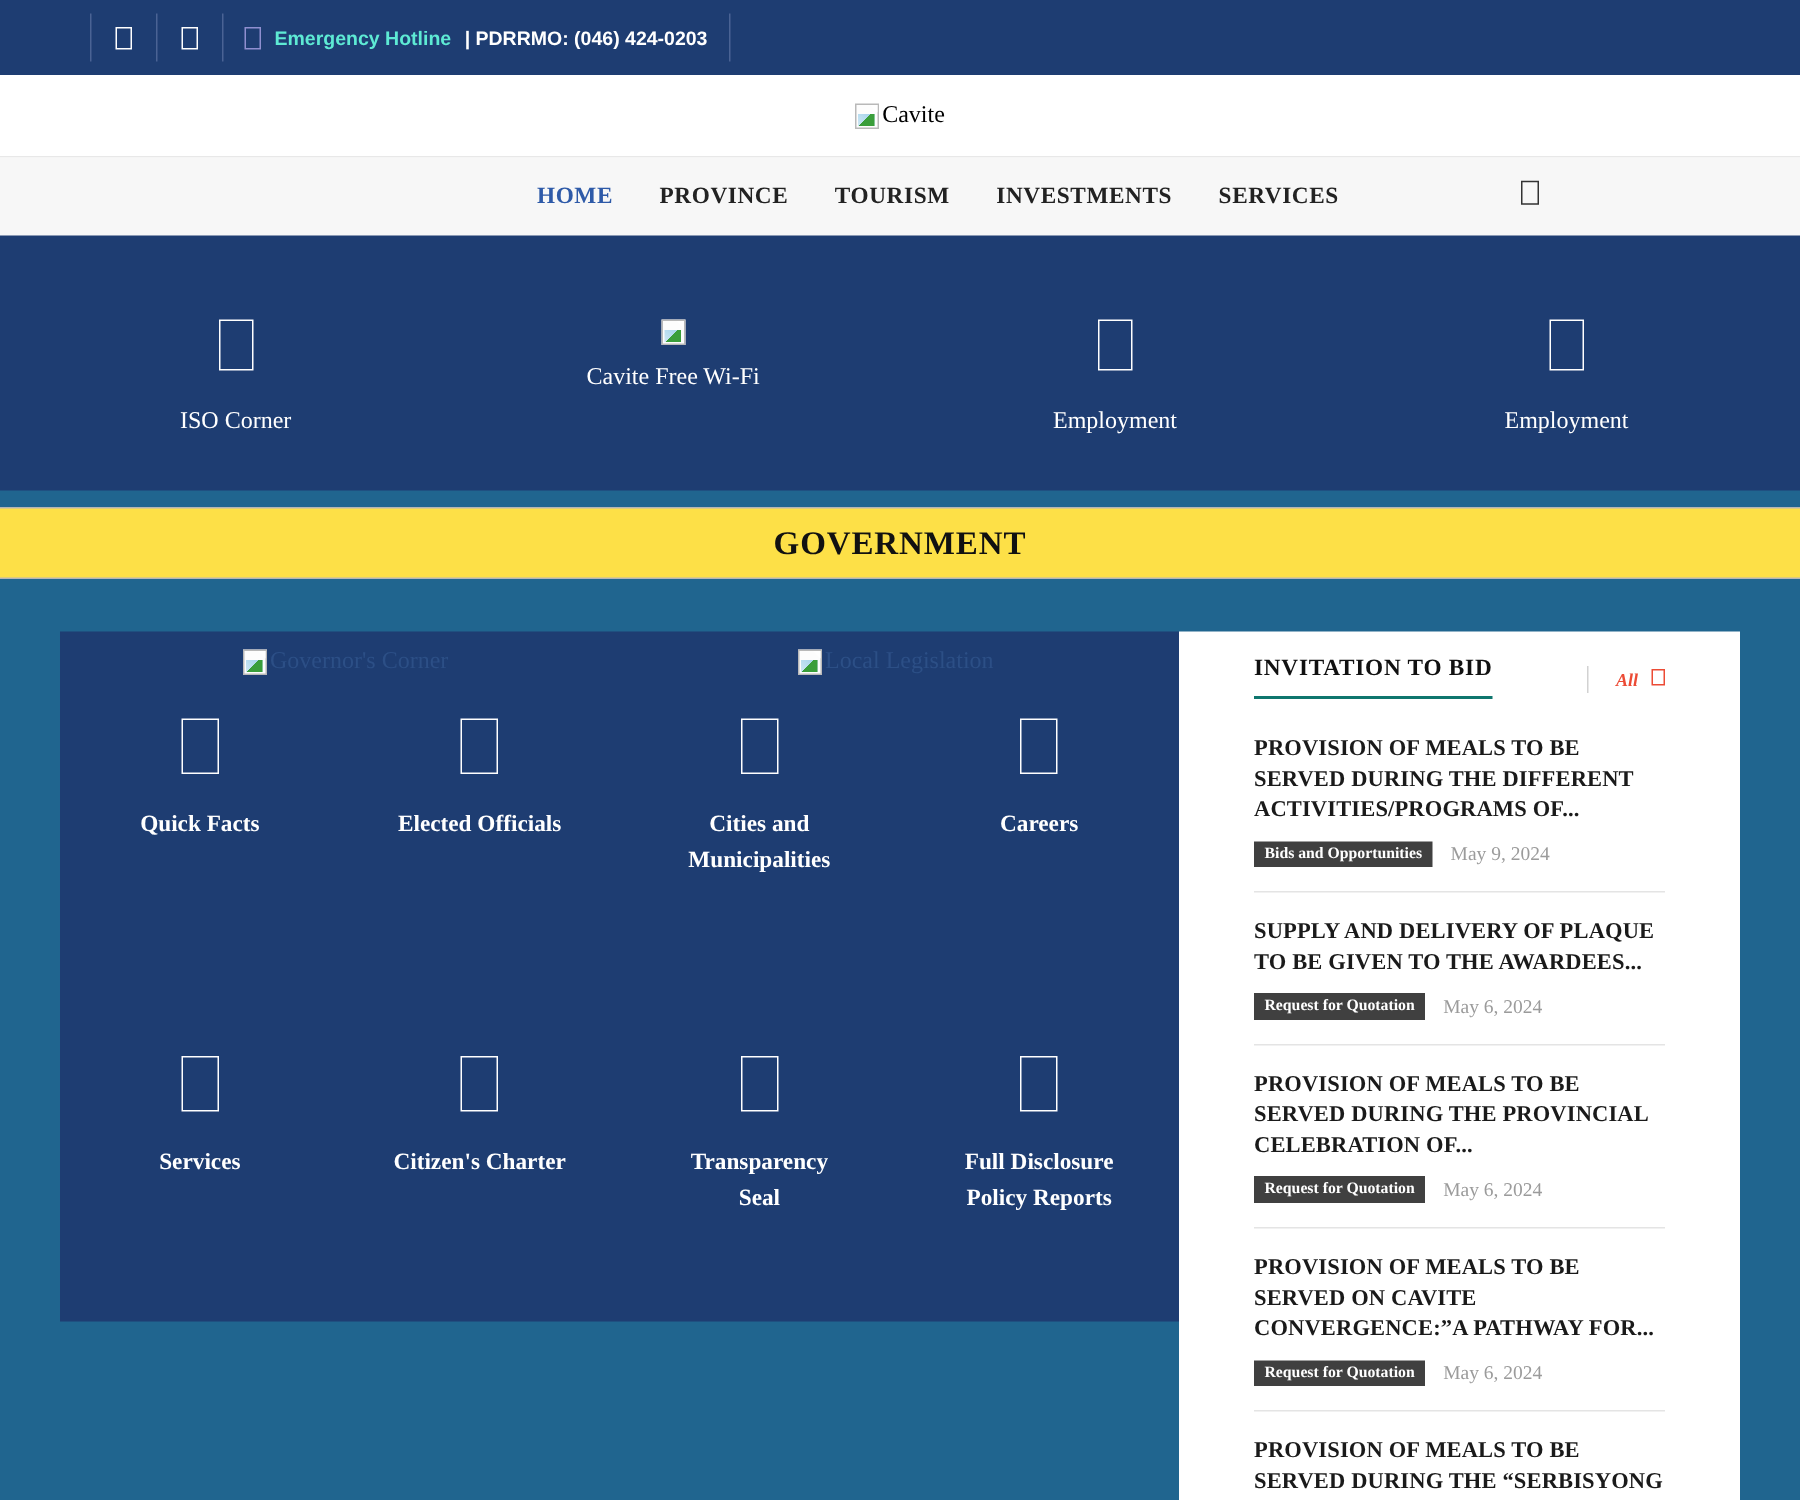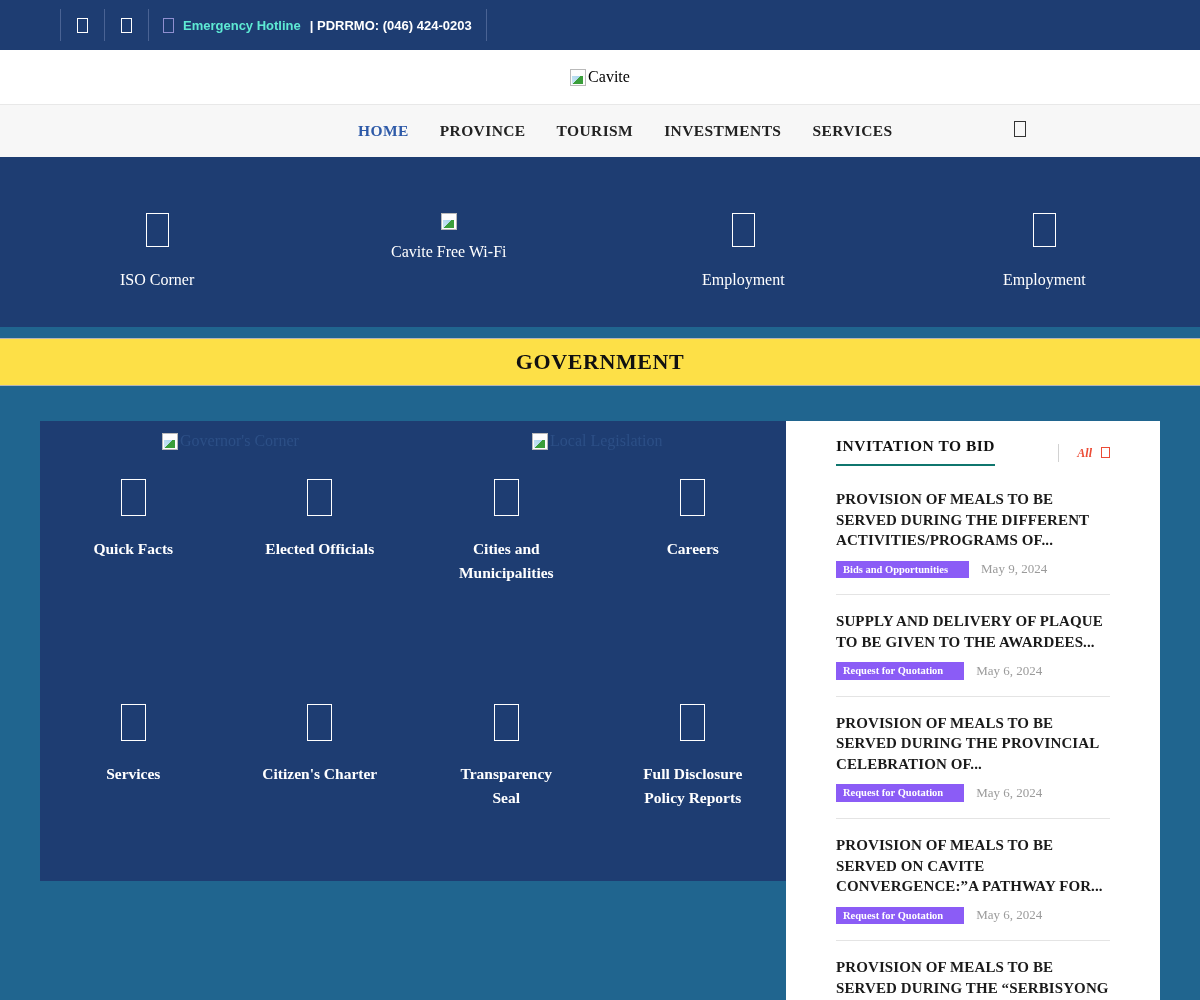--- a/index.html
+++ b/index.html
@@ -313,26 +313,26 @@
     cursor: pointer;
   }
   .bid-meta {
     display: flex;
     align-items: center;
     gap: 12px;
     margin-top: 10px;
   }
   .bid-badge {
     display: inline-block;
-    background: #8b5cf6;
+    background: #404040;
     color: #ffffff;
     font-family: "Liberation Serif", serif;
     font-size: 10.5px;
     font-weight: bold;
-    padding: 3px 21px 3px 7px;
+    padding: 3px 7px 3px 7px;
     line-height: 1.1;
     white-space: nowrap;
     cursor: pointer;
   }
   .bid-date {
     font-family: "Liberation Serif", serif;
     font-size: 13px;
     color: #9b9b9b;
   }
 </style>

